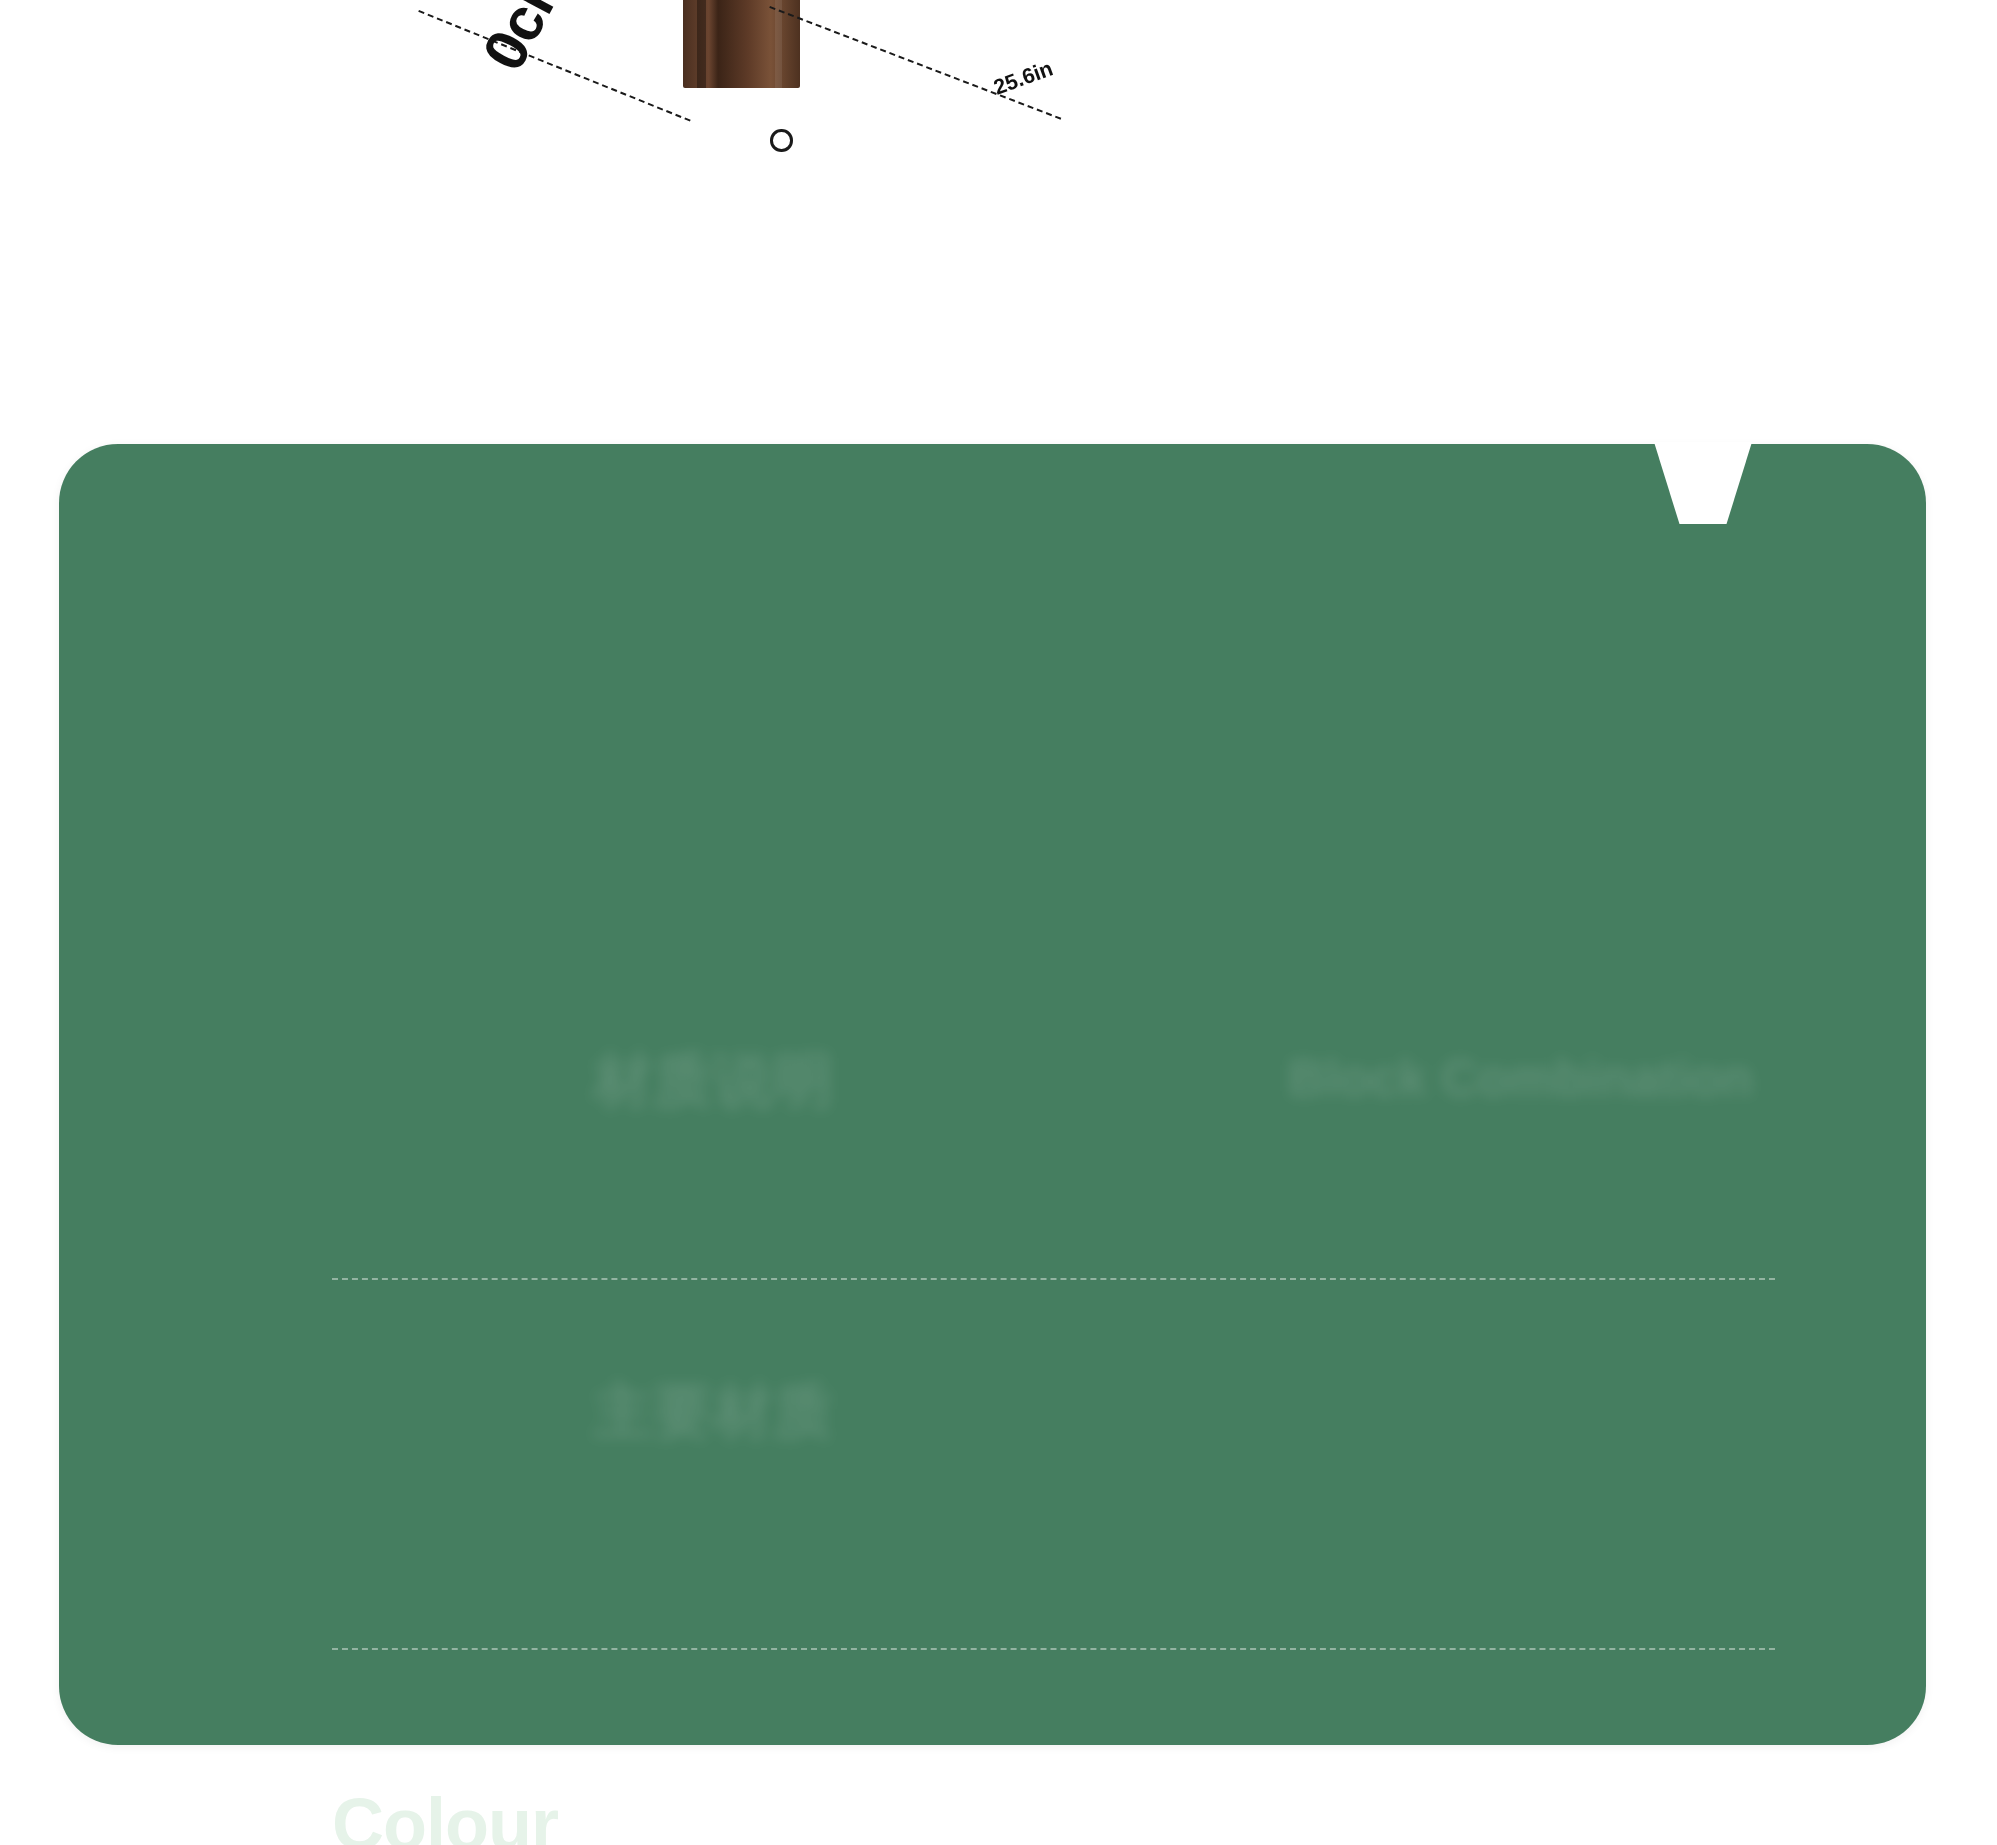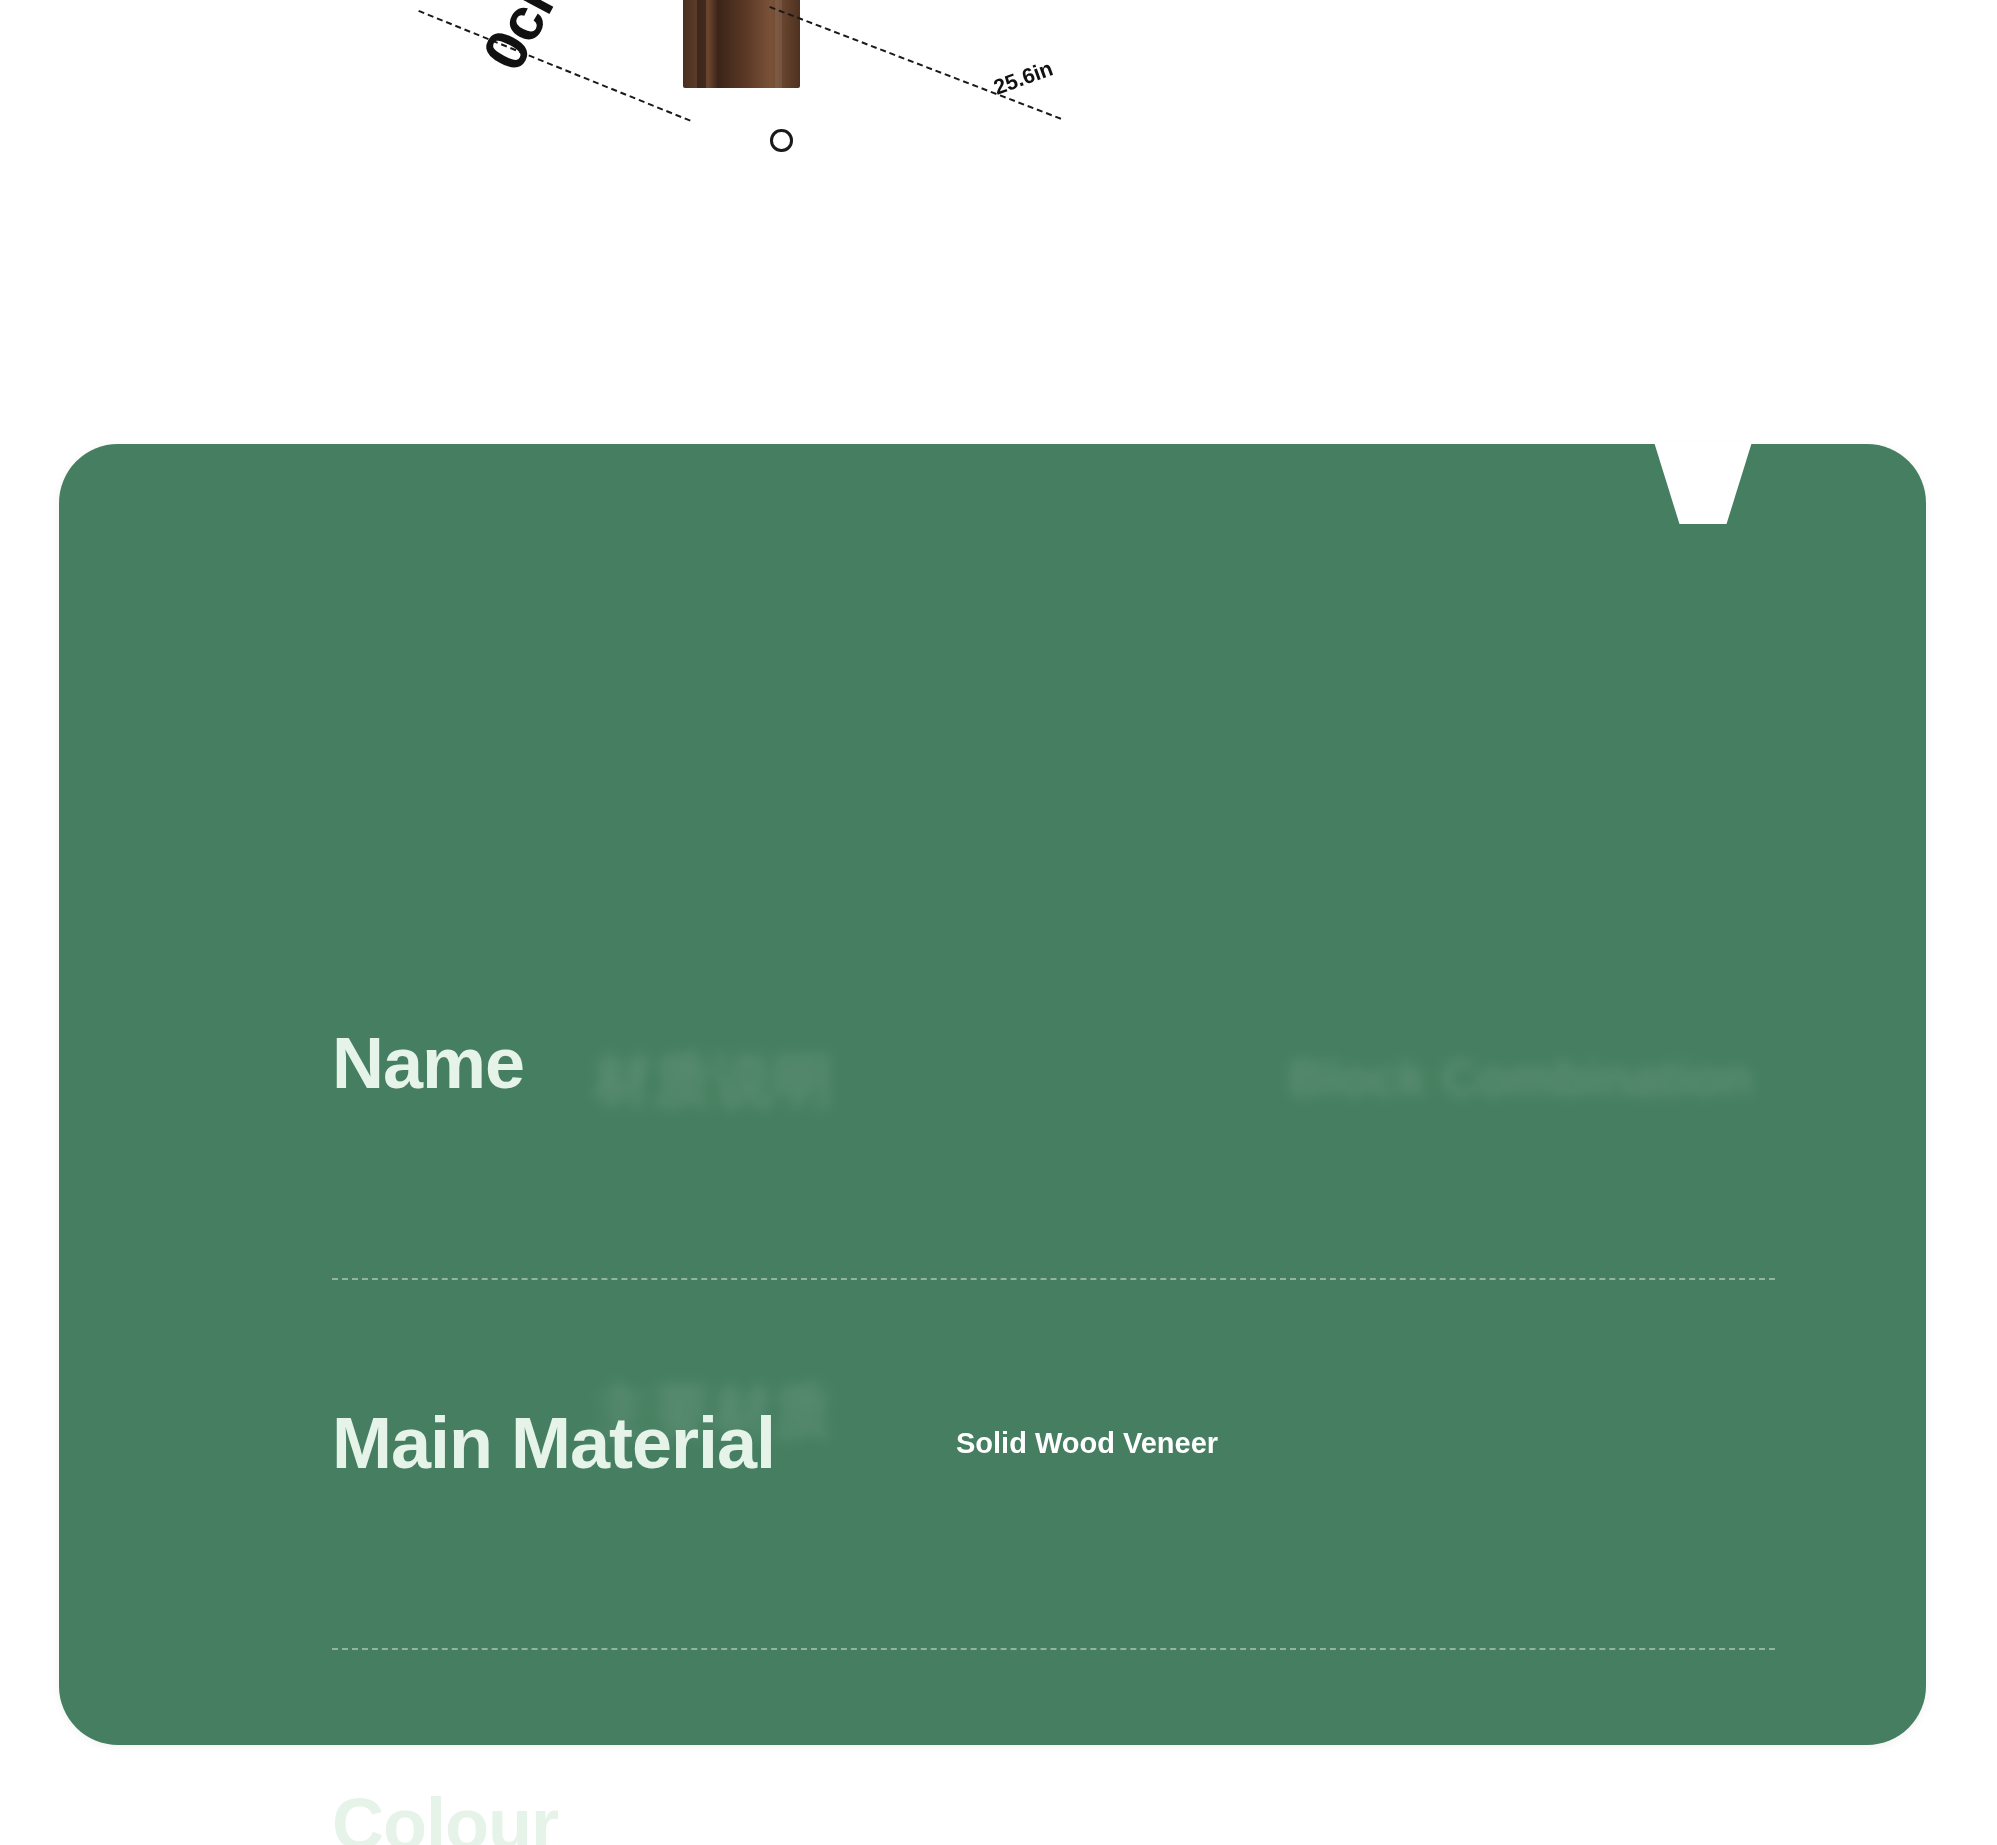--- a/index.html
+++ b/index.html
@@ -201,29 +201,24 @@
 
   <div class="ghost g1">材质说明</div>
   <div class="ghost g2">主要材质</div>
   <div class="ghost g3">颜色分类</div>
   <div class="ghost g4">Block Combination</div>
   <div class="ghost g5">Walnut Grain</div>
 
   <div class="rows">
 
     <div class="row" id="row-name">
-      <div class="label">Name</div>
     </div>
 
     <div class="divider" id="divider-1"></div>
 
-    <div class="row" id="row-material">
-      <div class="label">Main Material</div>
-      <div class="value">Solid Wood Veneer</div>
-    </div>
 
     <div class="divider" id="divider-2"></div>
 
     <div class="row" id="row-colour">
       <div class="label">Colour</div>
       <div class="value">Milk Tea Color/Natural Wood Grain/Walnut Grain</div>
     </div>
 
   </div>
 

